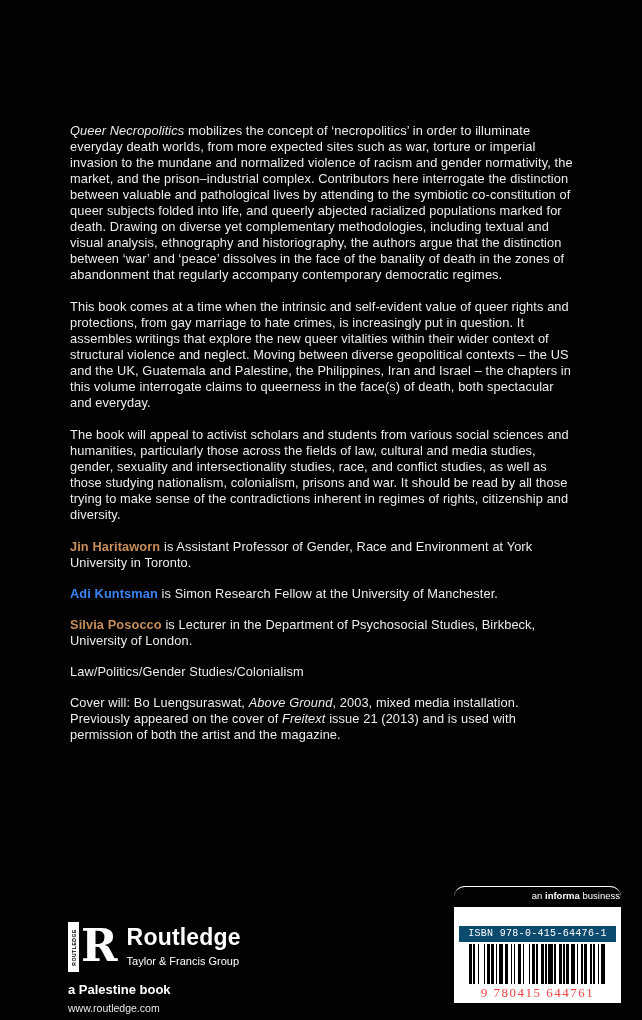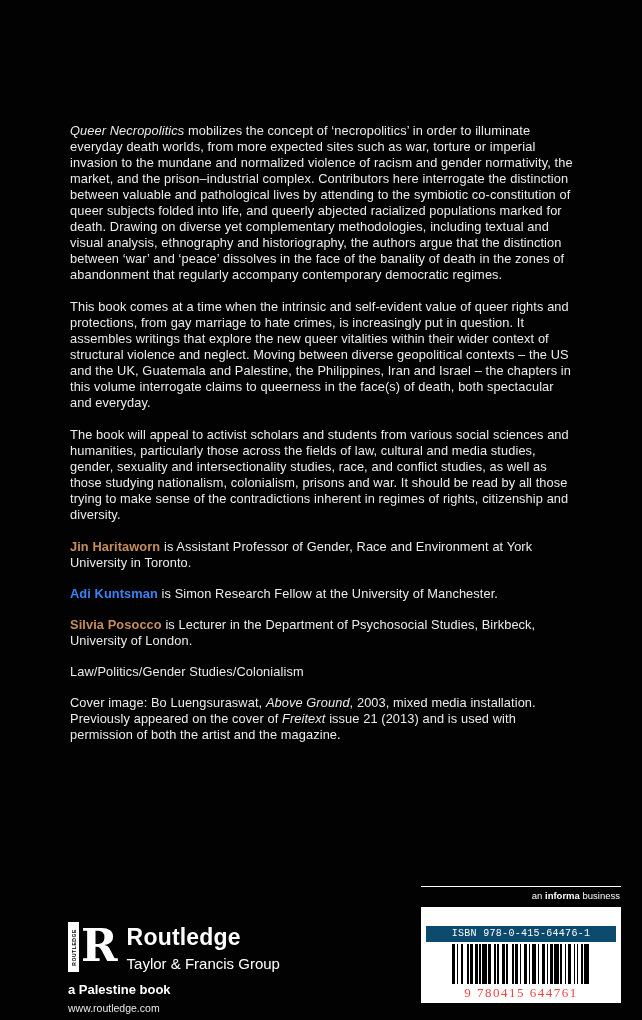--- a/index.html
+++ b/index.html
@@ -34,26 +34,26 @@
     writing-mode:vertical-rl; transform:rotate(180deg);
     font-size:5px; letter-spacing:0.6px; font-weight:bold;
     white-space:nowrap;
   }
   .logo-r {
     font-family:"DejaVu Serif", serif;
     font-weight:bold; font-size:44px; line-height:48px; color:#fff;
     padding-left:2px;
   }
   .pub-name { font-size:23px; font-weight:bold; letter-spacing:0.2px; margin-top:2px; }
-  .pub-group { font-size:15px; margin-top:4px; }
+  .pub-group { font-size:11px; margin-top:4px; }
   .glasshouse { font-size:13px; font-weight:bold; margin-top:10px; }
   .website { font-size:10.5px; margin-top:5px; color:#e8e8e8; }
 
   
-  .barcode { position:absolute; right:21px; top:886px; width:200px; border-top:1px solid #ffffff; }
+  .barcode { position:absolute; right:21px; top:886px; width:167px; border-top:1px solid #ffffff;border-radius:11px; }
   .informa { text-align:right; color:#ffffff; font-size:9.5px; padding:3px 1px 6px; }
   .bc-box { background:#ffffff; padding:3px 5px 2px; }
   .bc-isbn {
     background:#0c4a6e; color:#ffffff;
     font-family:"Liberation Mono", monospace;
     font-size:10px; text-align:center; padding:2px 0 3px;
     letter-spacing:0.3px; white-space:nowrap;margin-top:16px;
   }
   .bc-bars { display:flex; height:40px; margin-top:2px; justify-content:center; align-items:stretch; }
   .bc-bars div { height:100%; flex:0 0 auto; }
@@ -67,21 +67,21 @@
 <body>
 
 <div class="content">
   <p><span style="font-style: italic;">Queer Necropolitics</span><span> mobilizes the concept of ‘necropolitics’ in order to illuminate everyday death worlds, from more expected sites such as war, torture or imperial invasion to the mundane and normalized violence of racism and gender normativity, the market, and the prison–industrial complex. Contributors here interrogate the distinction between valuable and pathological lives by attending to the symbiotic co-constitution of queer subjects folded into life, and queerly abjected racialized populations marked for death. Drawing on diverse yet complementary methodologies, including textual and visual analysis, ethnography and historiography, the authors argue that the distinction between ‘war’ and ‘peace’ dissolves in the face of the banality of death in the zones of abandonment that regularly accompany contemporary democratic regimes.</span></p>
   <p><span>This book comes at a time when the intrinsic and self-evident value of queer rights and protections, from gay marriage to hate crimes, is increasingly put in question. It assembles writings that explore the new queer vitalities within their wider context of structural violence and neglect. Moving between diverse geopolitical contexts – the US and the UK, Guatemala and Palestine, the Philippines, Iran and Israel – the chapters in this volume interrogate claims to queerness in the face(s) of death, both spectacular and everyday.</span></p>
   <p><span>The book will appeal to activist scholars and students from various social sciences and humanities, particularly those across the fields of law, cultural and media studies, gender, sexuality and intersectionality studies, race, and conflict studies, as well as those studying nationalism, colonialism, prisons and war. It should be read by all those trying to make sense of the contradictions inherent in regimes of rights, citizenship and diversity.</span></p>
   <p class="tight"><span style="font-weight: bold; color: rgb(198, 141, 90);">Jin Haritaworn</span><span> is Assistant Professor of Gender, Race and Environment at York University in Toronto.</span></p>
   <p class="tight"><span style="font-weight: bold; color: #3b82f6;">Adi Kuntsman</span><span> is Simon Research Fellow at the University of Manchester.</span></p>
   <p class="tight"><span style="font-weight: bold; color: rgb(198, 141, 90);">Silvia Posocco</span><span> is Lecturer in the Department of Psychosocial Studies, Birkbeck, University of London.</span></p>
   <p class="tight">Law/Politics/Gender Studies/Colonialism</p>
-  <p class="tight"><span>Cover image: Bo Luengsuraswat, </span><span style="font-style: italic;">Above Ground</span><span>, 2003, mixed media installation. Previously appeared on the cover of </span><span style="font-style: italic;">Freitext</span><span> issue 21 (2013) and is used with permission of both the artist and the magazine.</span></p>
+  <p class="tight"><span>Cover will: Bo Luengsuraswat, </span><span style="font-style: italic;">Above Ground</span><span>, 2003, mixed media installation. Previously appeared on the cover of </span><span style="font-style: italic;">Freitext</span><span> issue 21 (2013) and is used with permission of both the artist and the magazine.</span></p>
 </div>
 
 <div class="publisher">
   <div class="logo-row">
     <div class="logo-mark">
       <div class="logo-strip">
           <span>ROUTLEDGE</span>
         </div>
       <div class="logo-r">R</div>
     </div>

